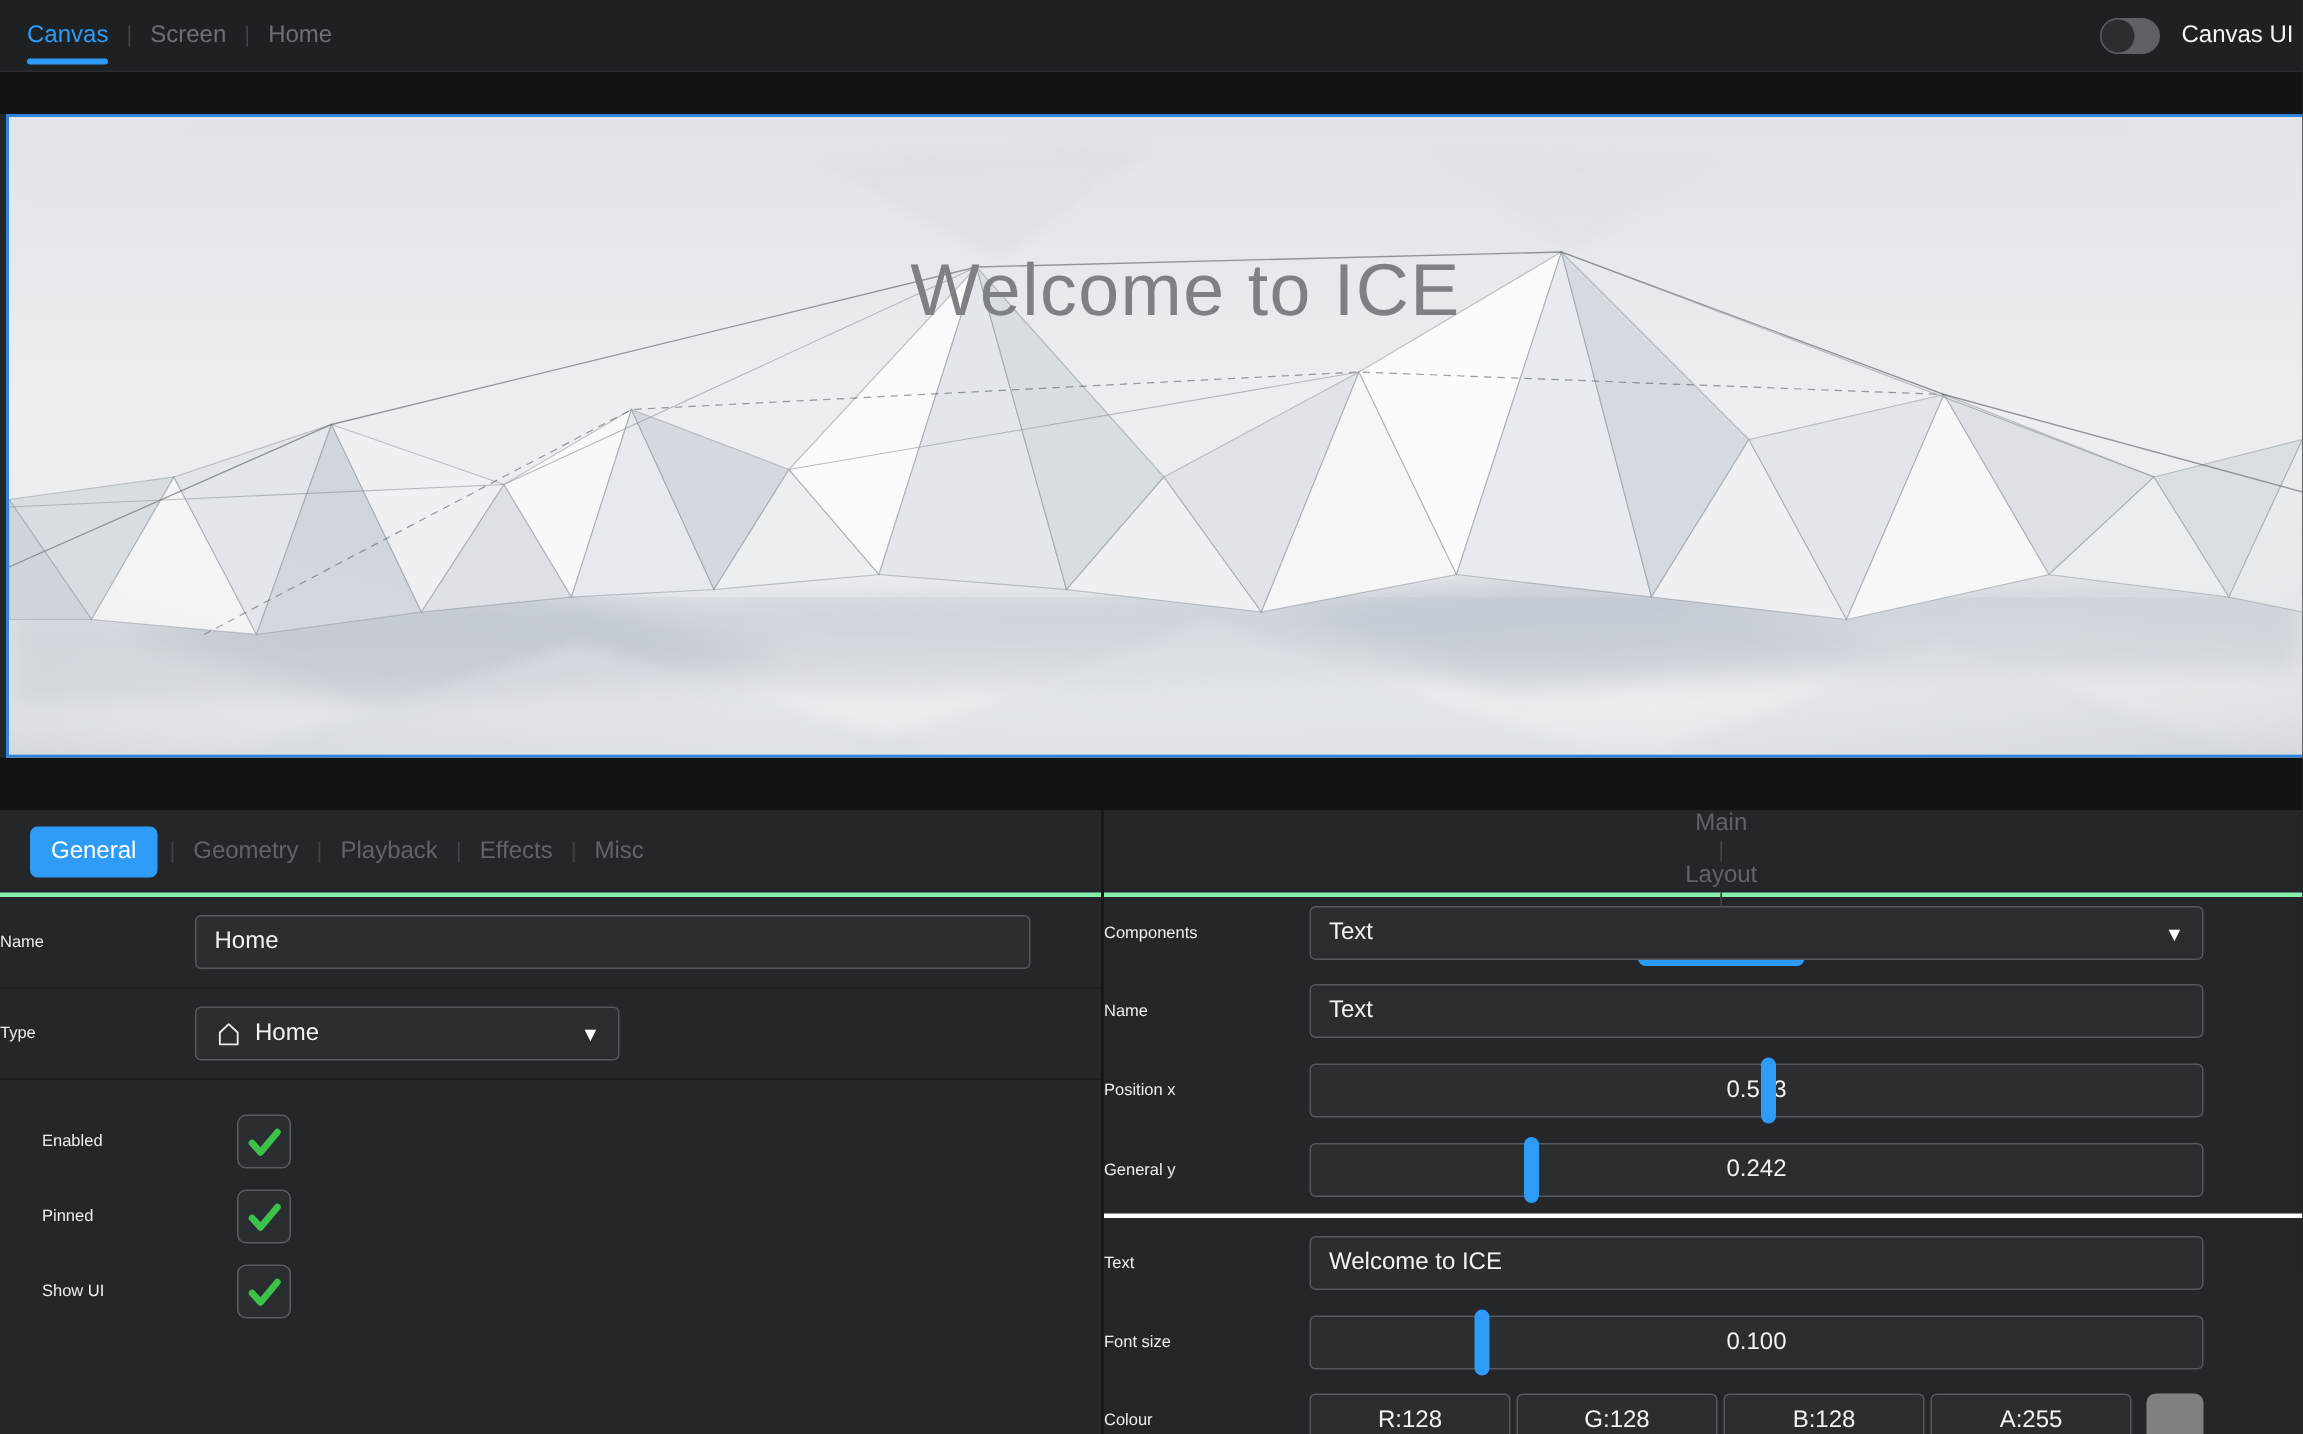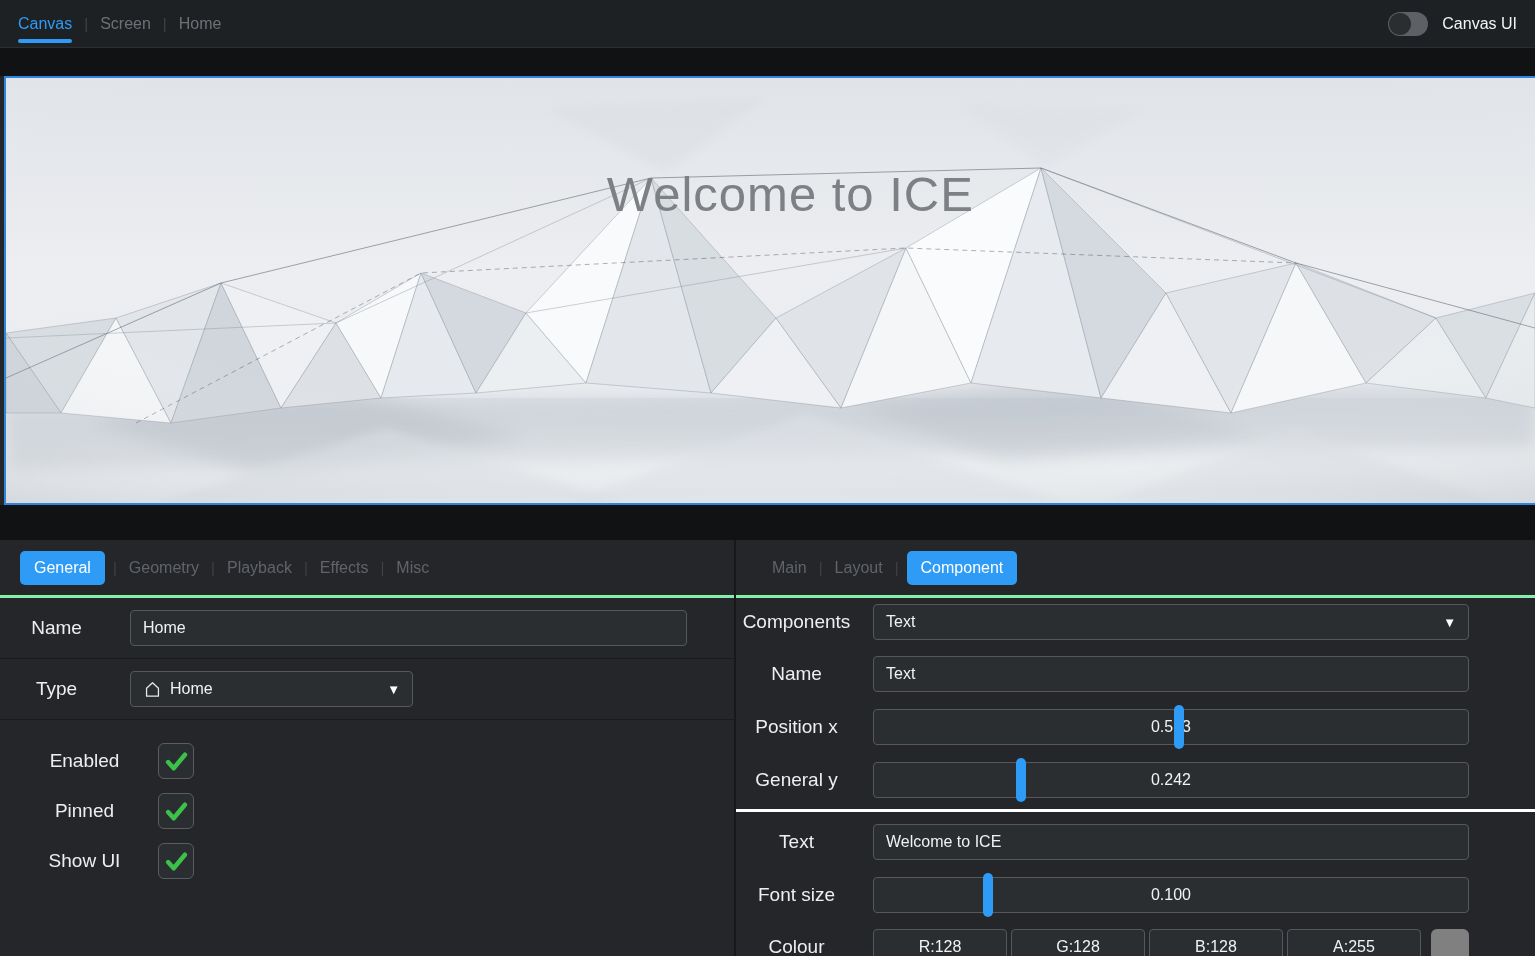--- a/index.html
+++ b/index.html
@@ -7,47 +7,47 @@
   body { background:#242629; font-family:"Liberation Sans", sans-serif; -webkit-font-smoothing:antialiased; }
 
   
   .topbar { height:48px; background:#1e2124; display:flex; align-items:center; justify-content:space-between; border-bottom:1px solid #2a2d31; }
   .topbar-tabs { display:flex; align-items:center; height:100%; padding-left:15px; }
   .ttab { position:relative; height:100%; display:flex; align-items:center; margin:0 10px; font-size:16px; color:#6d7175; cursor:pointer; }
   .topbar-tabs .ttab:first-child { margin-left:3px; }
   .ttab.active { color:#2e9bf6; }
   .ttab.active::after { content:""; position:absolute; left:0; right:0; bottom:4px; height:4px; border-radius:2px; background:#2e9bf6; }
   .tab-sep { color:#3f4246; font-size:15px; margin:0 2px; }
-  .topbar-right { display:flex; align-items:center; gap:14px; padding-right:18px; color:#f2f3f4; font-size:16px;justify-content:space-between; }
+  .topbar-right { display:flex; align-items:center; gap:14px; padding-right:6px; color:#f2f3f4; font-size:16px;justify-content:space-between; }
   .toggle { width:40px; height:24px; border-radius:12px; background:#5d6064; position:relative; cursor:pointer; }
   .toggle .knob { position:absolute; left:1px; top:1px; width:22px; height:22px; border-radius:50%; background:#2b2e31; }
 
   
   .stage-black { background:#111214; }
   .stage-black.top { height:28px; }
   .stage-black.bottom { height:35px; }
   .canvas-frame { position:relative; height:429px; margin-left:4px; border:2px solid #2f84dd; border-right:none; overflow:hidden; background:#e9ebee; }
   .canvas-frame svg.mesh { position:absolute; inset:0; width:100%; height:100%; display:block; }
   .canvas-title { position:absolute; top:88px; left:51.3%; transform:translateX(-50%); font-size:49px; color:#7d8084; letter-spacing:1px; white-space:nowrap; z-index:2; }
 
   
   .panels { display:flex; height:416px; background:#242629; }
   .panel { position:relative; }
   .panel.left { width:734px; }
   .panel-divider { width:2px; background:#17181a; }
   .panel.right { flex:1; }
 
   .tabs-row { height:58px; display:flex; align-items:center; border-bottom:3px solid #86efac; }
   .panel.left .tabs-row { padding-left:12px; }
-  .panel.right .tabs-row { padding-left:24px; }
+  .panel.right .tabs-row { padding-left:24px;flex-direction:column; }
   .ptab { font-size:16px; color:#606469; margin:0 12px; cursor:pointer; }
   .ptab.pill { background:#2e9bf6; color:#ffffff; border-radius:5px; padding:8px 14px; margin:0 8px; }
   .panel .tab-sep { margin:0; }
 
-  .label { text-align:center; color:#eceef0; font-size:19px; flex:none; }
+  .label { text-align:left; color:#eceef0; font-size:11px; flex:none; }
   .panel.left .label { width:113px; margin-right:17px; }
   .panel.right .label { width:121px; margin-right:16px; }
 
   .field { height:36px; background:#2b2e31; border:1px solid #55585c; border-radius:4px; color:#f0f2f3; font-size:16px; display:flex; align-items:center; padding:0 12px; cursor:text; }
   .dropdown { cursor:pointer; }
   .dropdown .caret { margin-left:auto; color:#ffffff; font-size:13px; }
   .home-ico { width:19px; height:19px; margin-right:8px; flex:none; }
 
   .lrow { display:flex; align-items:center; height:61px; border-bottom:1px solid #1a1b1d; }
   .left-name-input { width:557px; }

